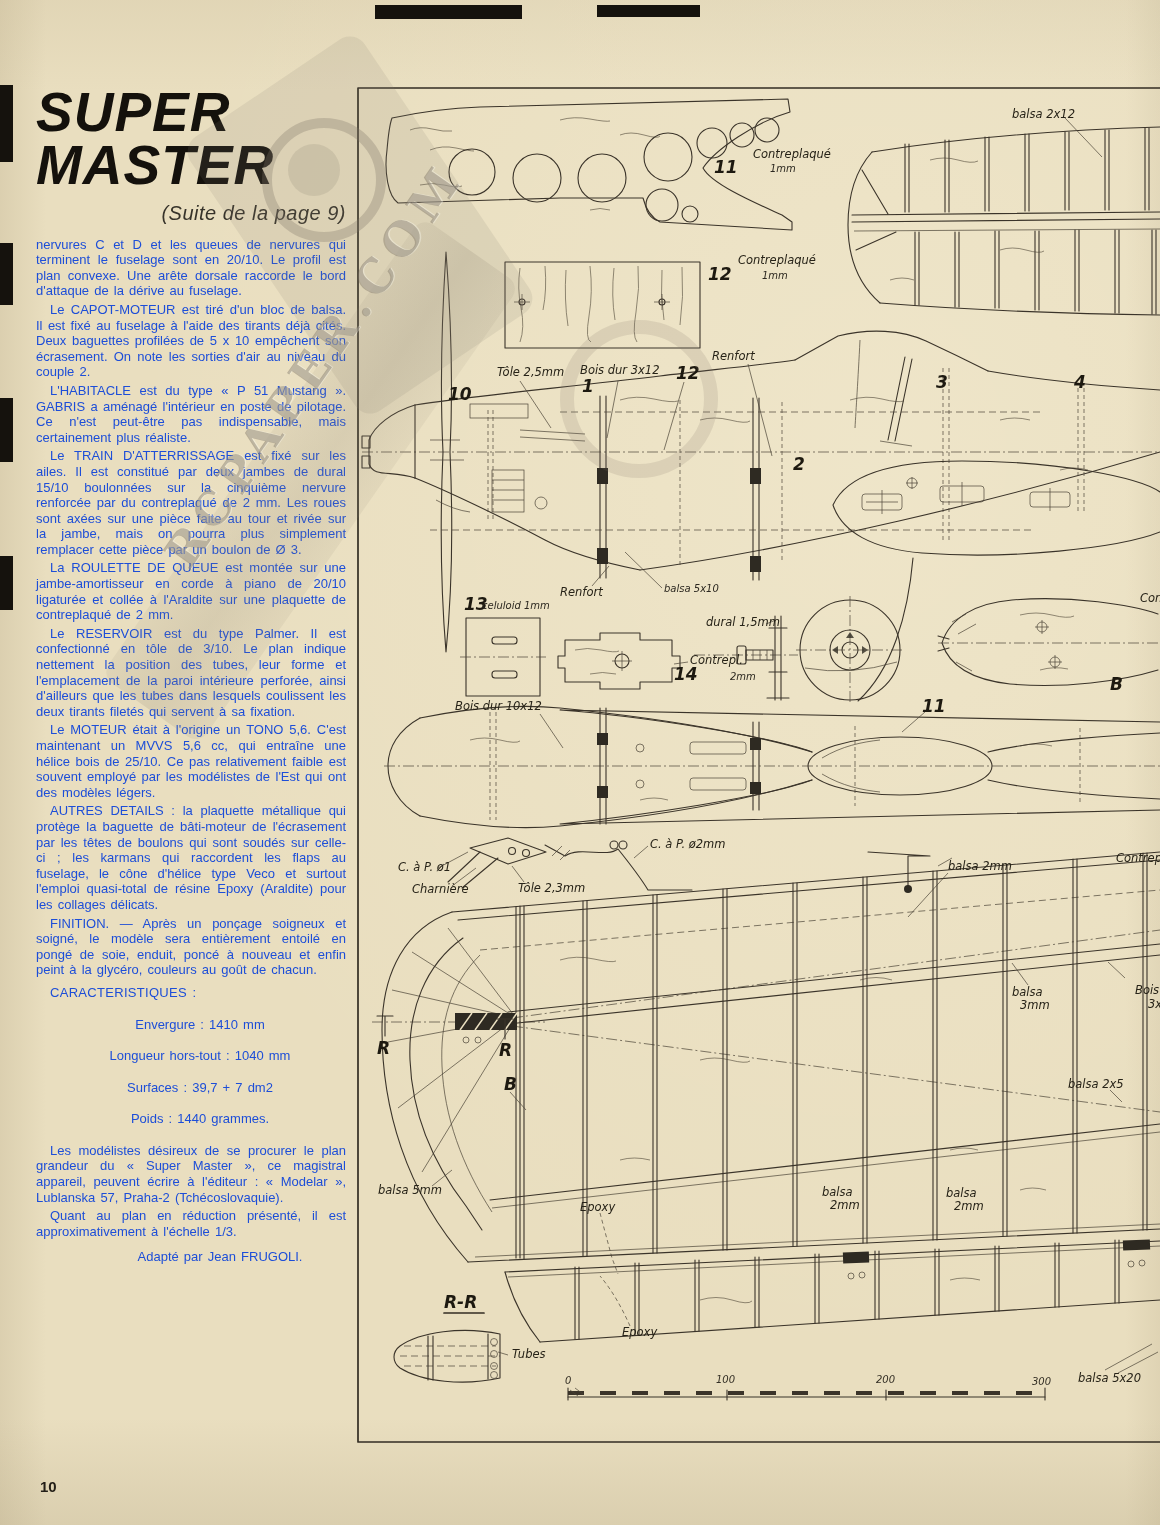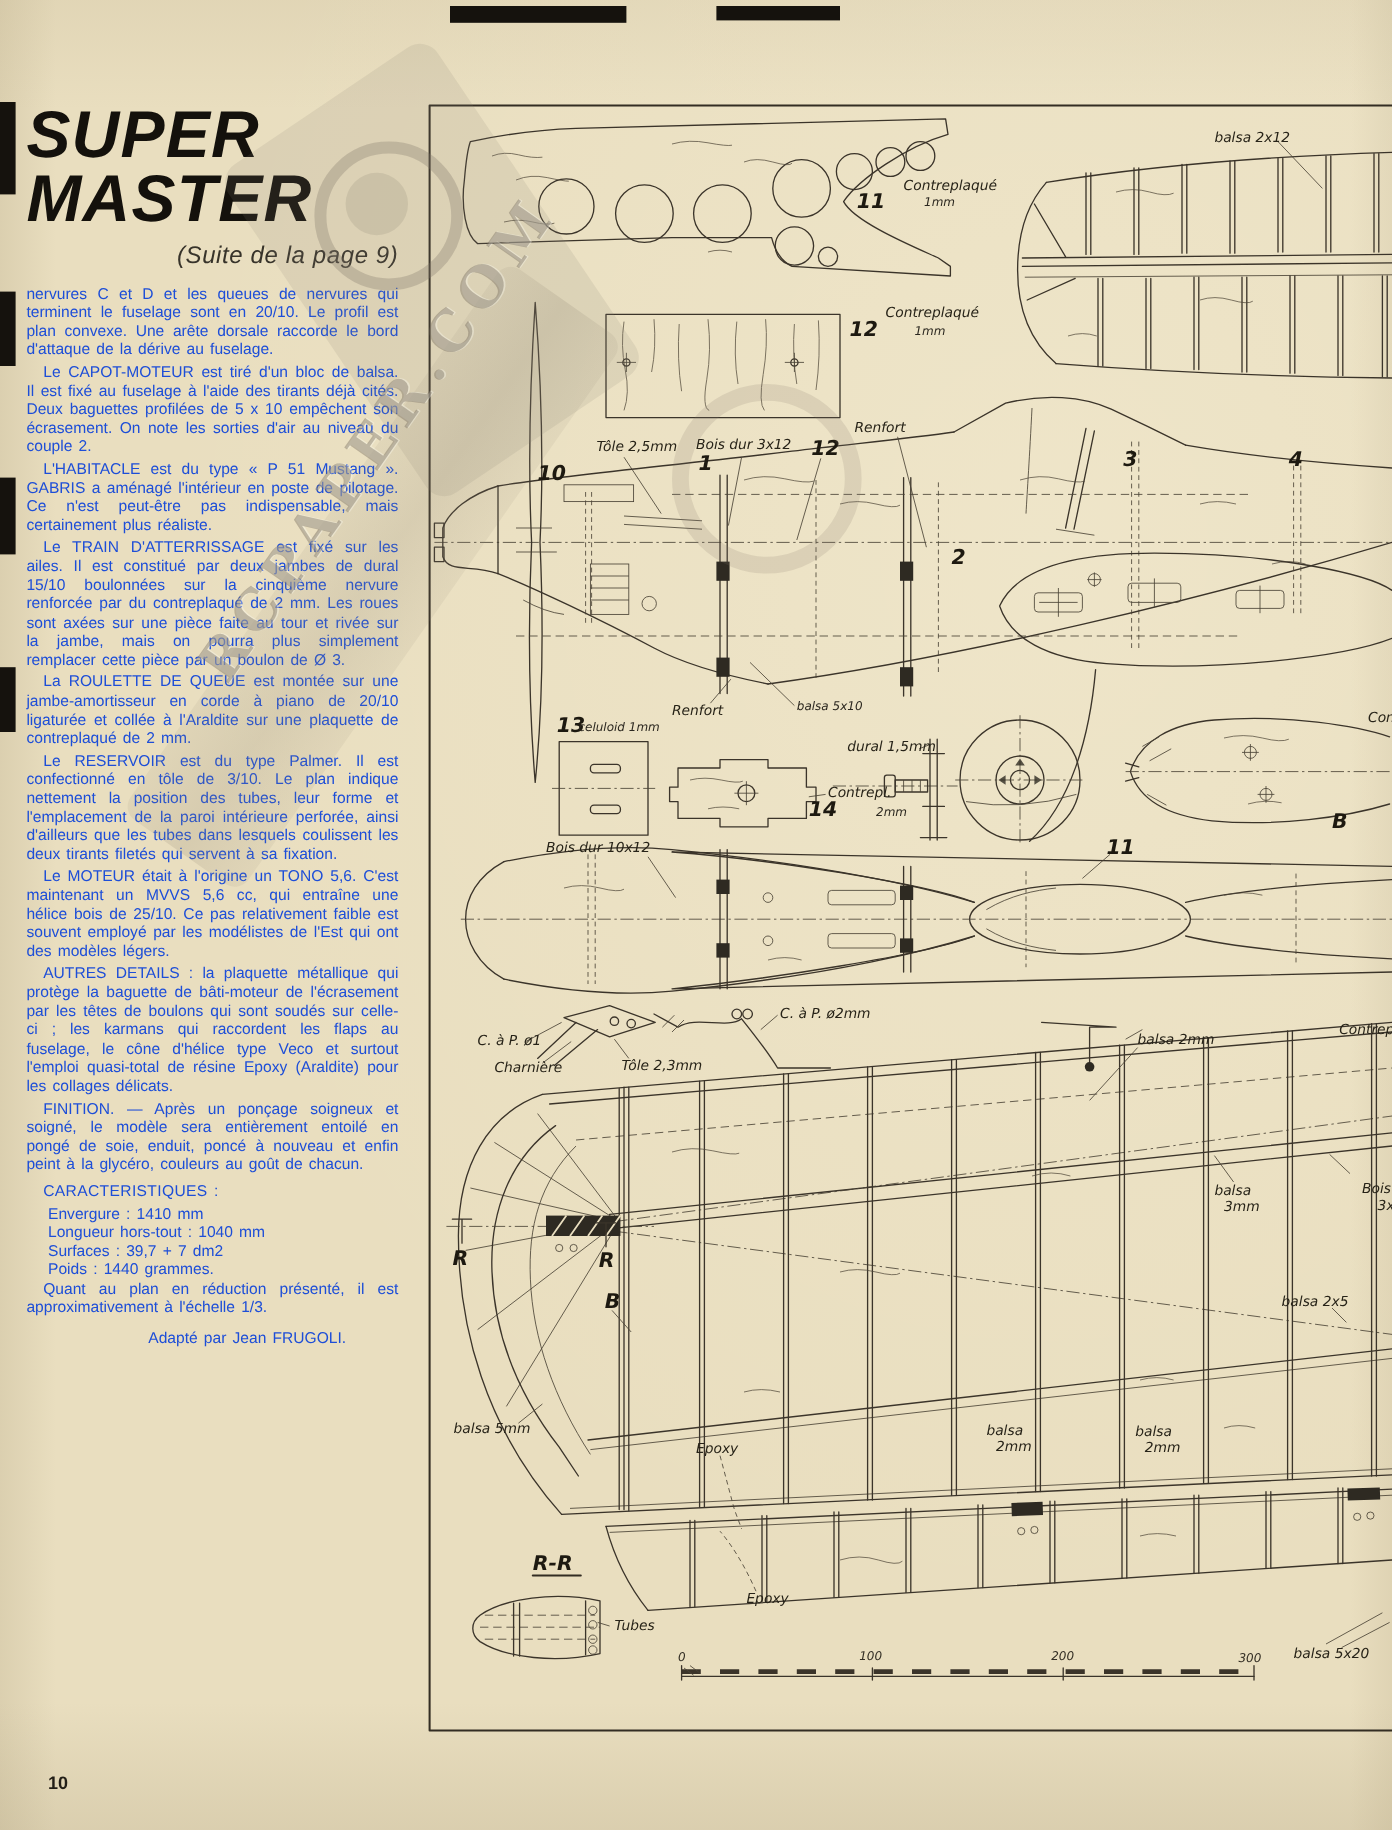--- a/index.html
+++ b/index.html
@@ -11,35 +11,35 @@
   .paper-tone{
     position:absolute;inset:0;pointer-events:none;
     background:
       radial-gradient(ellipse at 75% 30%, rgba(255,250,230,.25), rgba(0,0,0,0) 60%),
       linear-gradient(180deg, rgba(190,175,140,.18) 0%, rgba(0,0,0,0) 6%, rgba(0,0,0,0) 93%, rgba(160,145,110,.2) 100%),
       linear-gradient(90deg, rgba(170,155,120,.22) 0%, rgba(0,0,0,0) 4%, rgba(0,0,0,0) 97%, rgba(170,155,120,.16) 100%);
   }
   .regmark{position:absolute;background:#15120d;}
   
   .col{
-    position:absolute;left:22px;top:86px;width:310px;color:#2a2620;
+    position:absolute;left:36px;top:86px;width:310px;color:#2a2620;
   }
   .title{
     font-style:italic;font-weight:bold;font-size:55px;line-height:.96;
     letter-spacing:1px;color:#14110c;margin:0 0 10px 0;
   }
   .subtitle{
     font-style:italic;font-size:20px;color:#37332a;margin:2px 0 12px 2px;letter-spacing:.5px;text-align:right;
   }
   .col p{
     font-size:13px;line-height:15.6px;text-align:justify;margin:0 0 3px 0;
     text-indent:14px;word-spacing:1.5px;color:#1d4ed8;
   }
   .col p.noindent{text-indent:0;}
-  .col p.charline{text-indent:0;text-align:left;padding-left:18px;margin:0;}
+  .col p.charline{text-indent:0;text-align:center;padding-left:18px;margin:16px;}
   .col p.charhead{margin-top:7px;letter-spacing:.3px;}
   .col p.byline{text-indent:0;text-align:center;padding-left:58px;margin-top:10px;}
   .pagenum{
     position:absolute;left:40px;top:1478px;font-weight:bold;font-size:15px;color:#221e17;
   }
   
   svg{position:absolute;left:0;top:0;}
   .ln{stroke:#3b342a;fill:none;stroke-width:1.1;stroke-linecap:round;stroke-linejoin:round;}
   .ln2{stroke:#332d23;fill:none;stroke-width:1.7;stroke-linecap:round;}
   .thin{stroke:#4a4336;fill:none;stroke-width:.7;}
@@ -503,20 +503,21 @@
   <p>Le MOTEUR était à l'origine un TONO 5,6. C'est maintenant un MVVS 5,6 cc, qui entraîne une hélice bois de 25/10. Ce pas relativement faible est souvent employé par les modélistes de l'Est qui ont des modèles légers.</p>
   <p>AUTRES DETAILS : la plaquette métallique qui protège la baguette de bâti-moteur de l'écrasement par les têtes de boulons qui sont soudés sur celle-ci ; les karmans qui raccordent les flaps au fuselage, le cône d'hélice type Veco et surtout l'emploi quasi-total de résine Epoxy (Araldite) pour les collages délicats.</p>
   <p>FINITION. — Après un ponçage soigneux et soigné, le modèle sera entièrement entoilé en pongé de soie, enduit, poncé à nouveau et enfin peint à la glycéro, couleurs au goût de chacun.</p>
 
   <p class="charhead">CARACTERISTIQUES :</p>
   <p class="charline">Envergure : 1410 mm</p>
   <p class="charline">Longueur hors-tout : 1040 mm</p>
   <p class="charline">Surfaces : 39,7 + 7 dm2</p>
   <p class="charline">Poids : 1440 grammes.</p>
 
+  <p>Les modélistes désireux de se procurer le plan grandeur du « Super Master », ce magistral appareil, peuvent écrire à l'éditeur : « Modelar », Lublanska 57, Praha-2 (Tchécoslovaquie).</p>
   <p>Quant au plan en réduction présenté, il est approximativement à l'échelle 1/3.</p>
   <p class="byline">Adapté par Jean FRUGOLI.</p>
 </div>
 
 <div class="pagenum">10</div>
 
 <div class="wm wm-box"></div>
 <div class="wm wm-ring" style="left:262px;top:118px;width:104px;height:104px;"></div>
 <div class="wm wm-disc" style="left:288px;top:144px;width:52px;height:52px;"></div>
 <div class="wm wm-ring" style="left:560px;top:320px;width:130px;height:130px;border-width:14px;opacity:.55;"></div>

